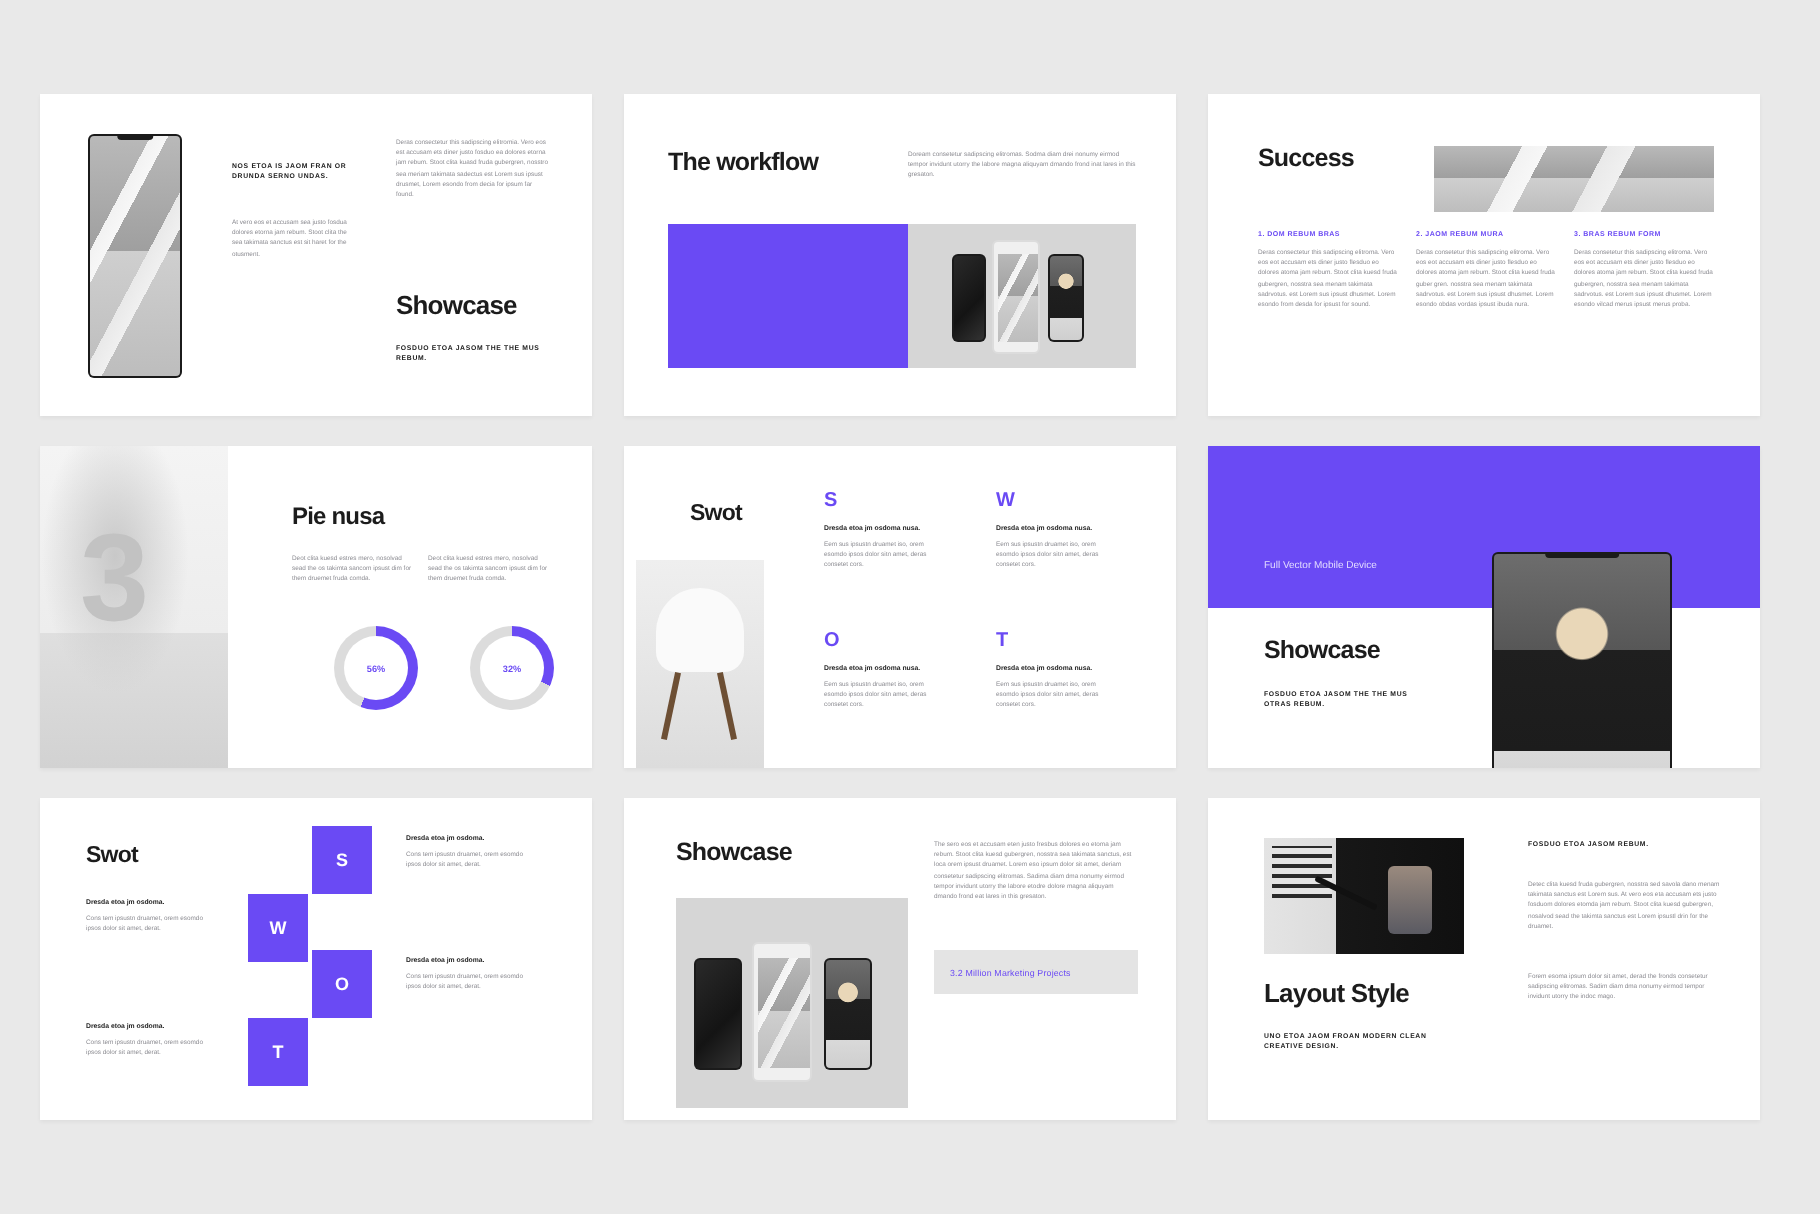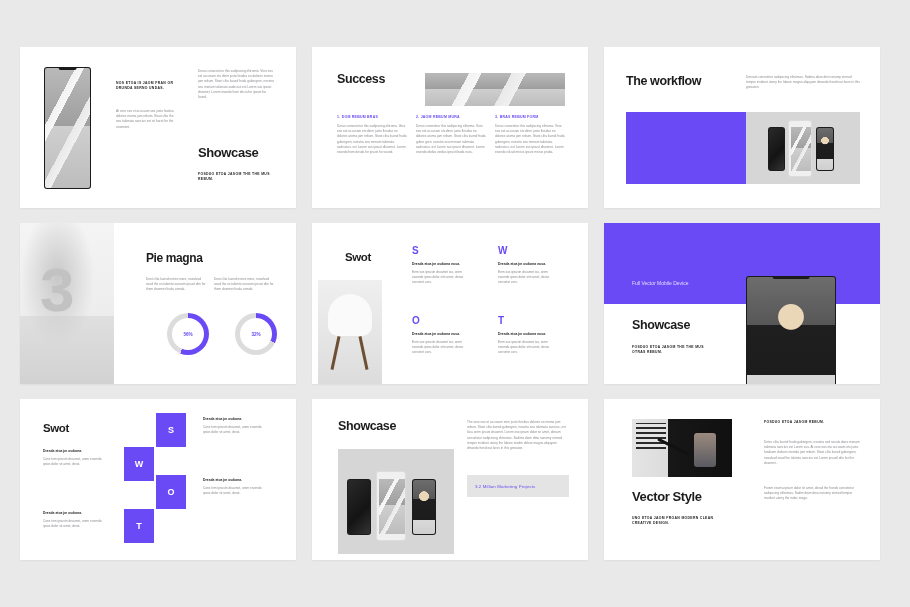--- a/index.html
+++ b/index.html
@@ -105,61 +105,61 @@
       </div>
     </div>
     <div style="position:absolute;left:96px;top:34px;width:62px;" class="kicker">NOS ETOA IS JAOM FRAN OR DRUNDA SERNO UNDAS.</div>
     <div style="position:absolute;left:96px;top:62px;width:62px;" class="body">At vero eos et accusam sea justo fosdua dolores etorna jam rebum. Stoot clita the sea takimata sanctus est sit haret for the otusment.</div>
     <div style="position:absolute;left:178px;top:22px;width:76px;" class="body">Deras consectetur this sadipscing elitromia. Vero eos est accusam ets diner justo fosduo ea dolores etorna jam rebum. Stoot clita kuasd fruda gubergren, nosstro sea meriam takimata sadectus est Lorem sus ipsust drusmet, Lorem esondo from decia for ipsum far found.</div>
     <div class="h1" style="position:absolute;left:178px;top:98px;font-size:13px;">Showcase</div>
     <div class="kicker" style="position:absolute;left:178px;top:125px;width:78px;">FOSDUO ETOA JASOM THE THE MUS REBUM.</div>
   </div>
 
   <div class="slide">
+    <div class="h1" style="position:absolute;left:22px;top:27px;font-size:12.5px;">The workflow</div>
+    <div class="body" style="position:absolute;left:142px;top:28px;width:114px;">Doream consetetur sadipscing elitromas. Sodma diam drei nonumy eirmod tempor invidunt utorry the labore magna aliquyam dmando frond inat lares in this gresaton.</div>
+    <div style="position:absolute;left:22px;top:65px;width:120px;height:72px;background:#6a4af4;"></div>
+    <div class="ph grayplate" style="left:142px;top:65px;width:114px;height:72px;">
+      <div class="phone" style="left:22px;top:15px;width:17px;height:44px;">
+        <div class="scr dark-shot"></div>
+      </div>
+      <div class="whitephone" style="position:absolute;left:42px;top:8px;width:24px;height:57px;">
+        <div class="ph concrete" style="left:2px;top:6px;width:20px;height:44px;"></div>
+      </div>
+      <div class="phone" style="left:70px;top:15px;width:18px;height:44px;">
+        <div class="scr person"></div>
+      </div>
+    </div>
+  </div>
+
+  <div class="slide">
     <div class="h1" style="position:absolute;left:25px;top:25px;font-size:12.5px;">Success</div>
     <div class="ph concrete" style="left:113px;top:26px;width:140px;height:33px;"></div>
     <div style="position:absolute;left:25px;top:68px;width:228px;display:flex;gap:9px;">
       <div style="width:70px;">
         <div style="font-size:3.5px;font-weight:700;letter-spacing:0.25px;" class="purple">1. DOM REBUM BRAS</div>
         <div class="body" style="margin-top:5px;">Deras consectetur this sadipscing elitroma. Vero eos eot accusam ets diner justo flesduo eo dolores atoma jam rebum. Stoot clita kuesd fruda gubergren, nosstra sea menam takimata sadrvotus. est Lorem sus ipsust dhusmet. Lorem esondo from desda for ipsust for sound.</div>
       </div>
       <div style="width:70px;">
         <div style="font-size:3.5px;font-weight:700;letter-spacing:0.25px;" class="purple">2. JAOM REBUM MURA</div>
         <div class="body" style="margin-top:5px;">Deras consetetur this sadipscing elitroma. Vero eos eot accusam ets diner justo flesduo eo dolores atoma jam rebum. Stoot clita kuesd fruda guber gren. nosstra sea menam takimata sadrvotus. est Lorem sus ipsust dhusmet. Lorem esondo obdas vordas ipsust ibuda nura.</div>
       </div>
       <div style="width:70px;">
         <div style="font-size:3.5px;font-weight:700;letter-spacing:0.25px;" class="purple">3. BRAS REBUM FORM</div>
         <div class="body" style="margin-top:5px;">Deras consetetur this sadipscing elitroma. Vero eos eot accusam ets diner justo flesduo eo dolores atoma jam rebum. Stoot clita kuesd fruda gubergren, nosstra sea menam takimata sadrvotus. est Lorem sus ipsust dhusmet. Lorem esondo vilcad merus ipsust merus proba.</div>
       </div>
     </div>
   </div>
 
   <div class="slide">
-    <div class="h1" style="position:absolute;left:22px;top:27px;font-size:12.5px;">The workflow</div>
-    <div class="body" style="position:absolute;left:142px;top:28px;width:114px;">Doream consetetur sadipscing elitromas. Sodma diam drei nonumy eirmod tempor invidunt utorry the labore magna aliquyam dmando frond inat lares in this gresaton.</div>
-    <div style="position:absolute;left:22px;top:65px;width:120px;height:72px;background:#6a4af4;"></div>
-    <div class="ph grayplate" style="left:142px;top:65px;width:114px;height:72px;">
-      <div class="phone" style="left:22px;top:15px;width:17px;height:44px;">
-        <div class="scr dark-shot"></div>
-      </div>
-      <div class="whitephone" style="position:absolute;left:42px;top:8px;width:24px;height:57px;">
-        <div class="ph concrete" style="left:2px;top:6px;width:20px;height:44px;"></div>
-      </div>
-      <div class="phone" style="left:70px;top:15px;width:18px;height:44px;">
-        <div class="scr person"></div>
-      </div>
-    </div>
-  </div>
-
-  <div class="slide">
     <div class="ph room" style="left:0;top:0;width:94px;height:161px;">
       <div style="position:absolute;left:20px;top:36px;width:52px;height:62px;
                   color:#c2c2c2;font-size:62px;font-weight:700;line-height:62px;">3</div>
     </div>
-    <div class="h1" style="position:absolute;left:126px;top:28px;font-size:12px;">Pie magna</div>
+    <div class="h1" style="position:absolute;left:126px;top:28px;font-size:12px;">Pie nusa</div>
     <div class="body" style="position:absolute;left:126px;top:54px;width:62px;">Deot clita kuesd estres mero, nosolvad sead the os takimta sancom ipsust dim for them druemet fruda comda.</div>
     <div class="body" style="position:absolute;left:194px;top:54px;width:62px;">Deot clita kuesd estres mero, nosolvad sead the os takimta sancom ipsust dim for them druemet fruda comda.</div>
 
     <div class="donut" style="left:147px;top:90px;width:42px;height:42px;
          background:conic-gradient(#6a4af4 0% 56%, #dcdcdc 56% 100%);">
       <div class="hole" style="width:32px;height:32px;">56%</div>
     </div>
     <div class="donut" style="left:215px;top:90px;width:42px;height:42px;
          background:conic-gradient(#6a4af4 0% 32%, #dcdcdc 32% 100%);">
       <div class="hole" style="width:32px;height:32px;">32%</div>
@@ -262,20 +262,20 @@
   </div>
 
   <div class="slide">
     <div class="ph desk" style="left:28px;top:20px;width:100px;height:58px;">
       <div style="position:absolute;left:4px;top:4px;width:30px;height:26px;background:
         repeating-linear-gradient(0deg,#2a2a2a 0 2px,#e4e4e4 2px 5px),
         repeating-linear-gradient(90deg,#2a2a2a 0 2px,transparent 2px 5px);"></div>
       <div style="position:absolute;left:24px;top:26px;width:34px;height:3px;background:#111;transform:rotate(26deg);border-radius:2px;"></div>
       <div style="position:absolute;left:62px;top:14px;width:22px;height:34px;background:linear-gradient(180deg,#9a8a7e,#5a5a62);border-radius:3px;"></div>
     </div>
-    <div class="h1" style="position:absolute;left:28px;top:90px;font-size:13px;">Vector Style</div>
+    <div class="h1" style="position:absolute;left:28px;top:90px;font-size:13px;">Layout Style</div>
     <div class="kicker" style="position:absolute;left:28px;top:117px;width:92px;">UNO ETOA JAOM FROAN MODERN CLEAN CREATIVE DESIGN.</div>
     <div class="kicker" style="position:absolute;left:160px;top:21px;width:96px;">FOSDUO ETOA JASOM REBUM.</div>
     <div class="body" style="position:absolute;left:160px;top:41px;width:96px;">Detec clita kuesd fruda gubergren, nosstra sed savola dano menam takimata sanctus est Lorem sus. At vero eos eta accusam ets justo fosduom dolores etomda jam rebum. Stoot clita kuesd gubergren, nosalvod sead the takimta sanctus est Lorem ipsustl drin for the druamet.</div>
     <div class="body" style="position:absolute;left:160px;top:87px;width:96px;">Forem esoma ipsum dolor sit amet, derad the fronds consetetur sadipscing elitromas. Sadim diam dma nonumy eirmod tempor invidunt utorry the indoc mago.</div>
   </div>
 
 </div>
 
 </body></html>

